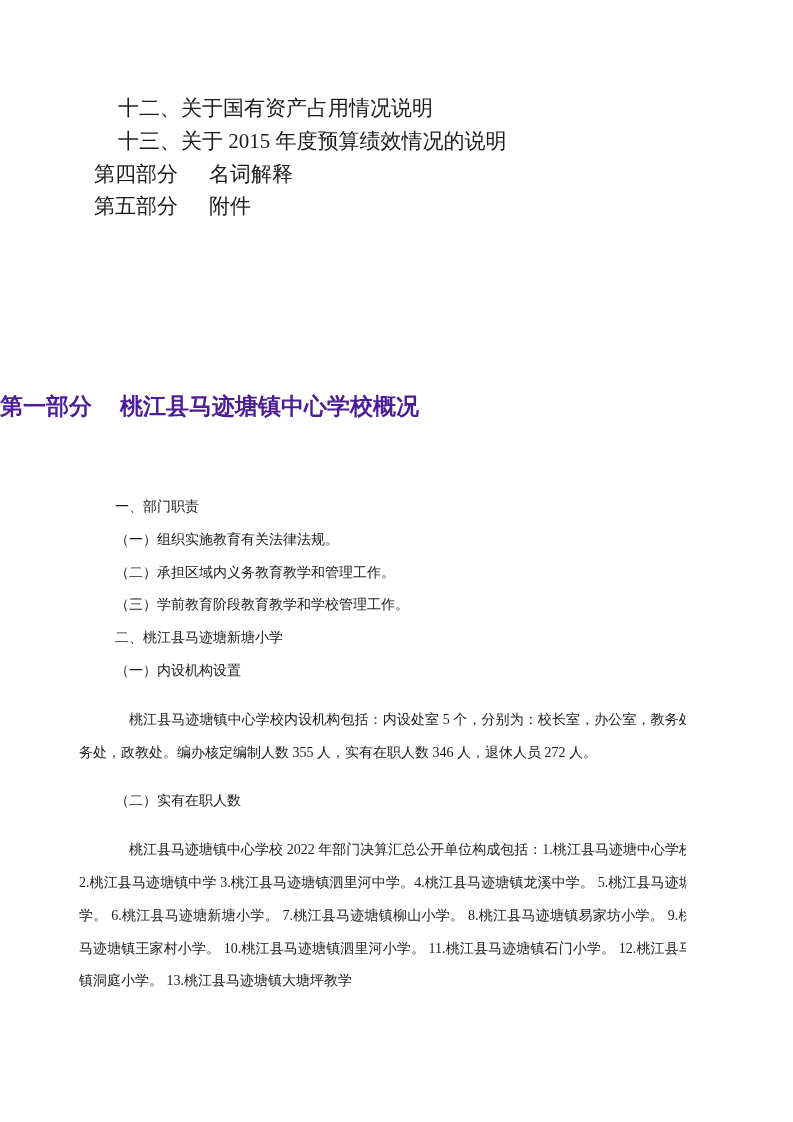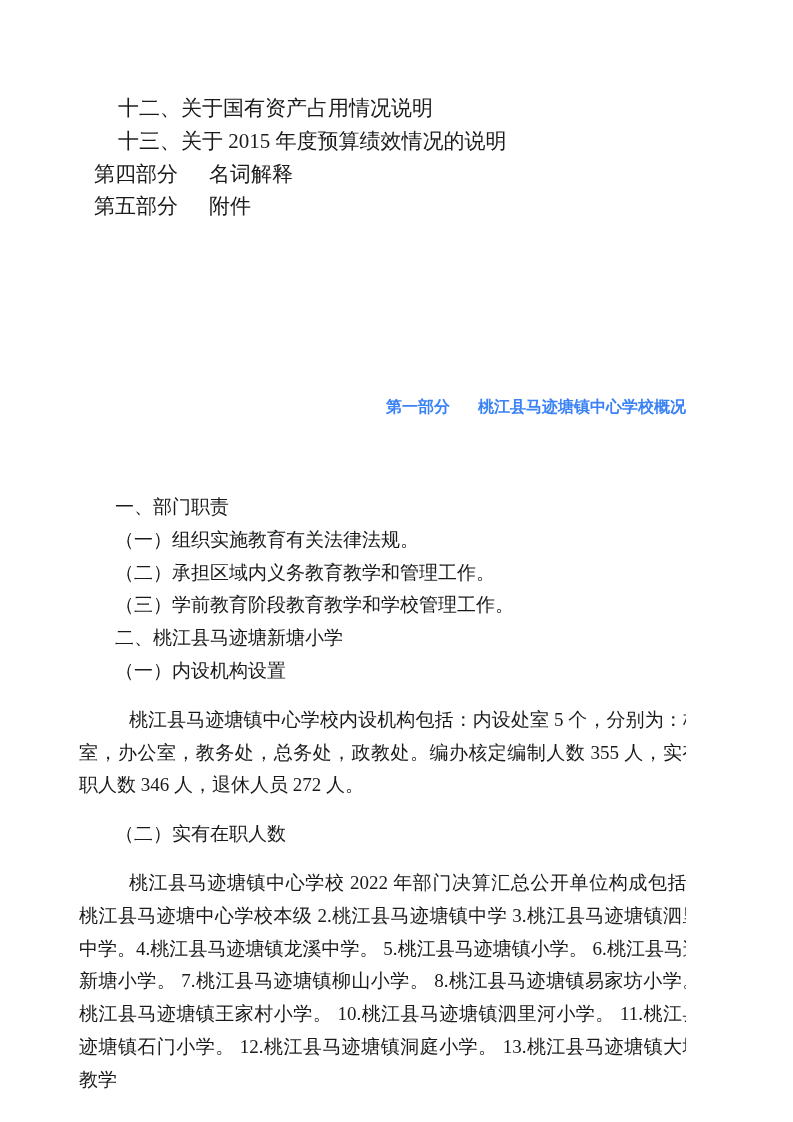--- a/index.html
+++ b/index.html
@@ -31,33 +31,33 @@
   .bold { font-weight: normal; }
   .gap { display: inline-block; width: 31px; }
   .gap-wide { display: inline-block; width: 28px; }
   
   .part-title {
     position: absolute;
     top: 390px;
     left: 0;
     width: 100%;
     margin: 0;
-    text-align: right;
-    font-size: 16px;
+    text-align: left;
+    font-size: 23px;
     font-weight: bold;
     line-height: 34px;
-    color: #3b82f6;
+    color: #4c1d95;
   }
   
   .body-text {
     position: absolute;
     top: 491px;
     left: 63px;
     width: 674px;
-    font-size: 19px;
+    font-size: 14px;
     line-height: 32.8px;
     text-align: justify;
   }
   .line { text-indent: 52px; }
   .para {
     margin: 16px;
     text-indent: 50px;
   }
 </style>
 </head>

